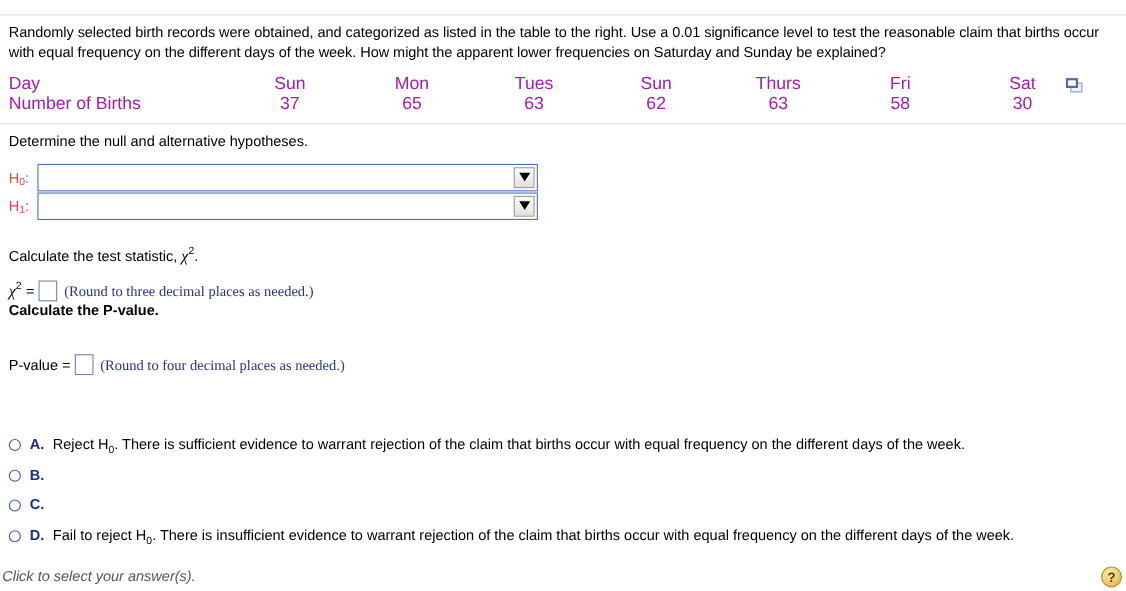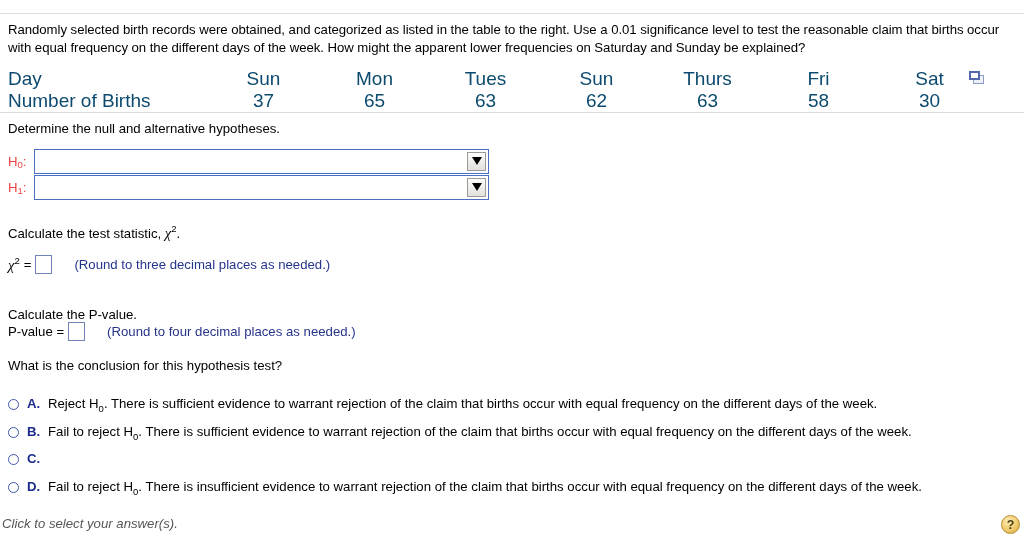--- a/index.html
+++ b/index.html
@@ -39,22 +39,22 @@
   .table-wrap {
     position: absolute;
     left: 0; top: 68px;
     width: 1024px; height: 42px;
   }
   table.birth-table {
     border-collapse: collapse;
     table-layout: fixed;
     width: 960px;
     margin-left: 8px;
-    font-size: 19px;
-    color: #0c4a6e;
+    font-size: 16px;
+    color: #a21caf;
   }
   table.birth-table td { padding: 0; height: 18px; vertical-align: top; }
   table.birth-table td.rowlabel { text-align: left; width: 200px; }
   table.birth-table td.num { text-align: center; width: 111px; }
 
   .popout-icon {
     position: absolute;
     left: 969px; top: 71px;
     width: 16px; height: 14px;
   }
@@ -140,23 +140,24 @@
     white-space: nowrap;
   }
   .inline-row .lead { margin-right: 4px; }
   .ansbox {
     width: 17px; height: 19px;
     border: 1px solid #6f83b6;
     background: #ffffff;
     display: inline-block;
   }
   .hint {
-    margin-left: 22px;
+    margin-left: 6px;
     color: #26348b;
     font-size: 13.2px;
+    font-family: Liberation Serif, serif;
   }
   .chi {
     font-style: italic;
     font-family: "Liberation Serif", serif;
     font-size: 14.5px;
   }
   .chi sup { font-size: 9.5px; font-style: normal; font-family: "Liberation Sans", sans-serif; }
 
   
   .choices { position: absolute; left: 8px; top: 396px; width: 1008px; }
@@ -280,40 +281,38 @@
     <span>Calculate the test statistic, </span><span class="chi"><span>χ</span><sup>2</sup></span><span>.</span>
   </div>
 
   <div class="inline-row" style="top:255px;">
     <span class="chi lead"><span>χ</span><sup>2</sup></span>
     <span class="lead">=</span>
     <span class="ansbox"></span>
     <span class="hint">(Round to three decimal places as needed.)</span>
   </div>
 
-  <div class="sec-label" style="top:307px;">Calculate the P-value.</div>
+  <div class="sec-label" style="top:274px;font-weight:bold;">Calculate the P-value.</div>
 
   <div class="inline-row" style="top:322px;">
     <span class="lead">P-value =</span>
     <span class="ansbox"></span>
     <span class="hint">(Round to four decimal places as needed.)</span>
   </div>
 
-  <div class="sec-label" style="top:358px;">What is the conclusion for this hypothesis test?</div>
 
   <div class="choices">
     <div class="choice">
       <span class="radio"></span>
       <span class="choice-letter">A.</span>
       <span class="choice-text"><span>Reject H</span><sub>0</sub><span>. There is sufficient evidence to warrant rejection of the claim that births occur with equal frequency on the different days of the week.</span></span>
     </div>
     <div class="choice">
       <span class="radio"></span>
       <span class="choice-letter">B.</span>
-      <span class="choice-text"><span>Fail to reject H</span><sub>0</sub><span>. There is sufficient evidence to warrant rejection of the claim that births occur with equal frequency on the different days of the week.</span></span>
     </div>
     <div class="choice">
       <span class="radio"></span>
       <span class="choice-letter">C.</span>
     </div>
     <div class="choice">
       <span class="radio"></span>
       <span class="choice-letter">D.</span>
       <span class="choice-text"><span>Fail to reject H</span><sub>0</sub><span>. There is insufficient evidence to warrant rejection of the claim that births occur with equal frequency on the different days of the week.</span></span>
     </div>

